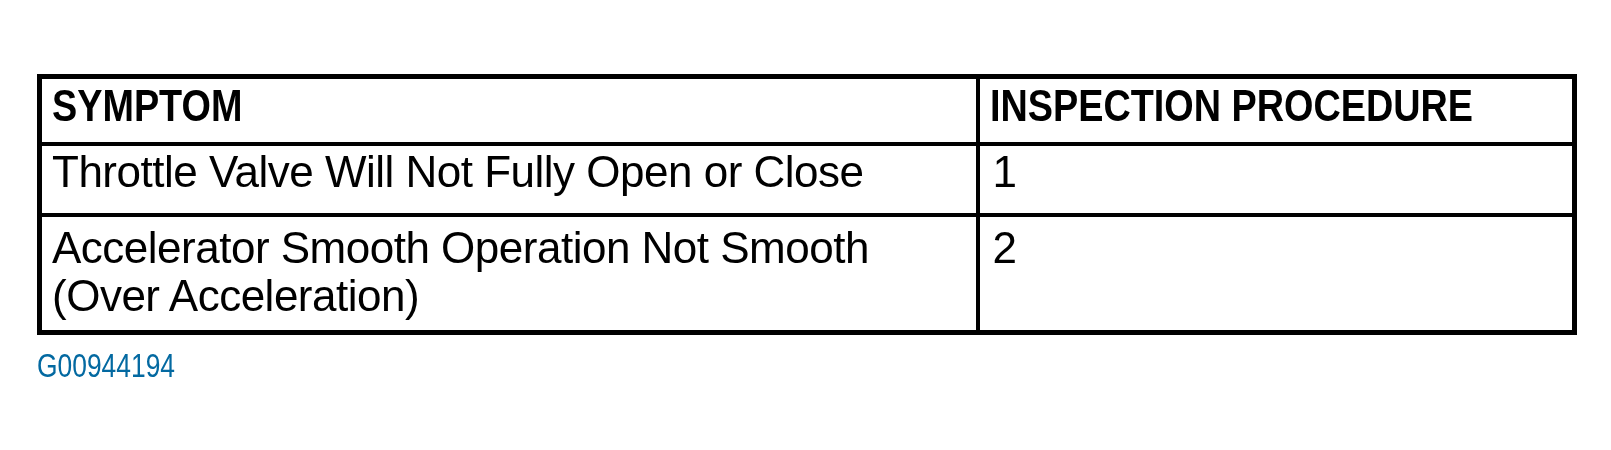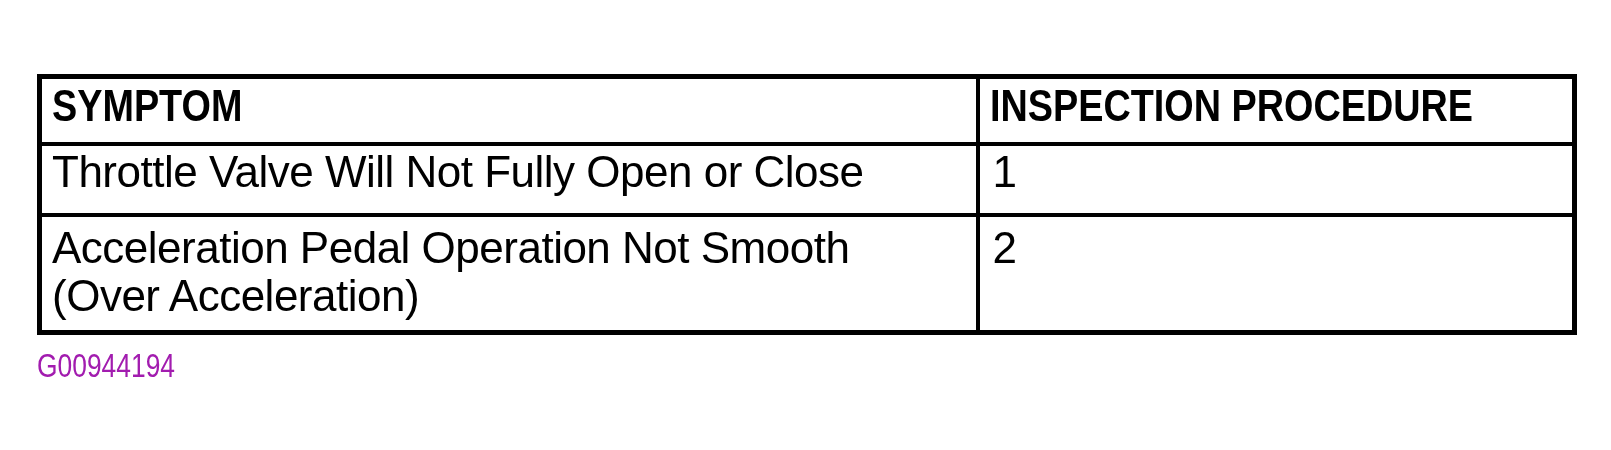--- a/index.html
+++ b/index.html
@@ -68,21 +68,21 @@
     padding: 2px 6px 0 13px;
   }
   tr.data-row-2 td.procedure-cell { padding-top: 7px; }
 
   .figure-id {
     position: absolute;
     left: 37px;
     top: 347px;
     font-size: 33px;
     line-height: 38px;
-    color: #a21caf;
+    color: #0369a1;
   }
   .condensed-sm {
     display: inline-block;
     transform: scaleX(0.80);
     transform-origin: 0 50%;
     white-space: nowrap;
   }
 </style>
 </head>
 <body>
@@ -103,21 +103,21 @@
           <span class="condensed">INSPECTION PROCEDURE</span>
         </th>
       </tr>
     </thead>
     <tbody>
       <tr class="data-row-1">
         <td class="symptom-cell">Throttle Valve Will Not Fully Open or Close</td>
         <td class="procedure-cell">1</td>
       </tr>
       <tr class="data-row-2">
-        <td class="symptom-cell">Acceleration Pedal Operation Not Smooth (Over Acceleration)</td>
+        <td class="symptom-cell">Accelerator Smooth Operation Not Smooth (Over Acceleration)</td>
         <td class="procedure-cell">2</td>
       </tr>
     </tbody>
   </table>
 
   <div class="figure-id">
     <span class="condensed-sm">G00944194</span>
   </div>
 
 </div>

